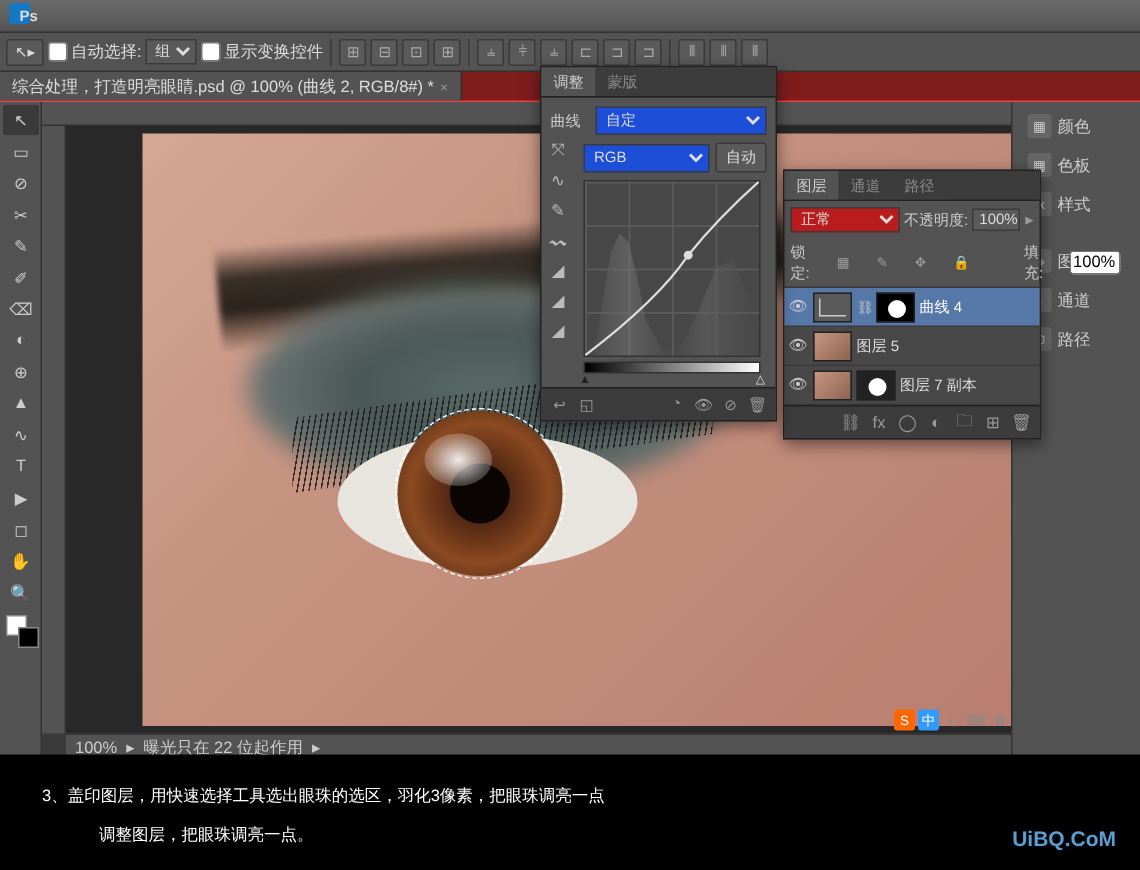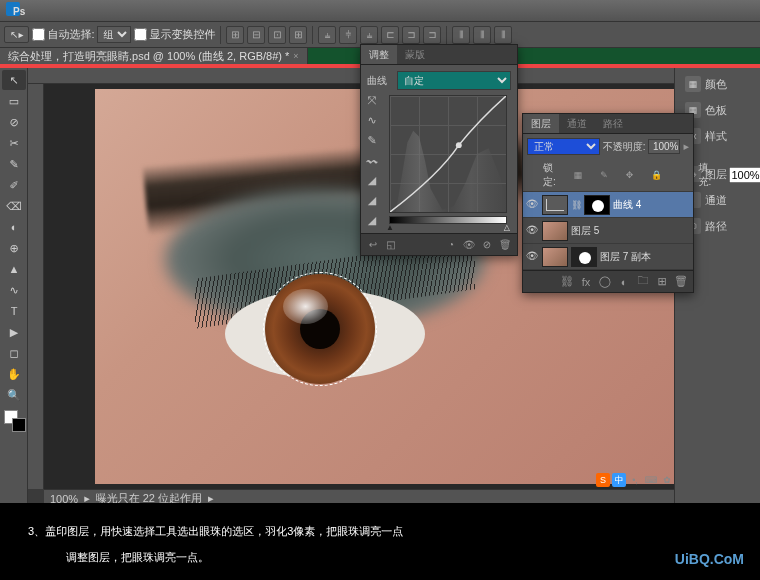--- a/index.html
+++ b/index.html
@@ -7,21 +7,21 @@
 .app{width:760px;height:503px;background:#535353;position:relative}
 .menubar{height:22px;background:linear-gradient(#6b6b6b,#535353);display:flex;padding-left:6px;border-bottom:1px solid #333}
 .menubar span{color:#ddd;padding:3px 7px;font-size:10px}
 .ps-icon{width:14px;height:14px;background:#1578c5;border-radius:2px;margin:2px 4px 0 0;display:inline-block;color:#fff;text-align:center;font-size:8px;font-weight:bold;line-height:14px}
 .optbar{height:26px;background:#535353;display:flex;align-items:center;padding:0 4px;border-bottom:1px solid #333;gap:3px}
 .optbar .btn{background:#5a5a5a;border:1px solid #3a3a3a;color:#ddd;padding:2px 5px;font-size:10px;border-radius:2px}
 .optbar label{color:#ddd;font-size:10px;display:flex;align-items:center;gap:2px}
 .optbar select{background:#5a5a5a;border:1px solid #3a3a3a;color:#ddd;font-size:10px;padding:1px}
 .optbar .sep{width:1px;height:18px;background:#3a3a3a;margin:0 2px}
 .optbar .ico{width:18px;height:18px;background:#5a5a5a;border:1px solid #3a3a3a;border-radius:2px;display:flex;align-items:center;justify-content:center;color:#aaa;font-size:10px}
-.tabbar{height:20px;background:#14532d;display:flex;border-bottom:4px solid #ef4444}
+.tabbar{height:20px;background:#7f1d1d;display:flex;border-bottom:1px solid #ef4444}
 .tab{background:#535353;color:#ddd;padding:3px 8px;font-size:10px;border-right:1px solid #333;display:flex;align-items:center;gap:4px}
 .tab .x{color:#999;font-size:9px}
 .workspace{position:relative;height:439px;display:flex}
 .toolbox{width:28px;background:#535353;border-right:1px solid #333;display:flex;flex-direction:column;padding:2px;gap:1px}
 .tool{width:24px;height:20px;display:flex;align-items:center;justify-content:center;color:#ccc;font-size:11px;border-radius:2px;cursor:pointer}
 .tool.active{background:#3a3a3a}
 .swatches{margin-top:4px;position:relative;height:28px}
 .fg{position:absolute;width:14px;height:14px;background:#fff;border:1px solid #888;top:0;left:2px}
 .bg{position:absolute;width:14px;height:14px;background:#000;border:1px solid #888;top:8px;left:10px}
 .canvas-area{flex:1;background:#3a3a3a;position:relative;overflow:hidden}
@@ -44,45 +44,45 @@
 .dock-item{display:flex;align-items:center;gap:4px;padding:4px 6px;color:#ccc;font-size:10px;border-radius:3px;margin-bottom:2px}
 .dock-item .di{width:16px;height:16px;background:#666;border-radius:2px;display:flex;align-items:center;justify-content:center;font-size:9px}
 .dock-extra{position:absolute;right:88px;top:78px;width:26px}
 .dock-extra .de{width:22px;height:22px;background:#4a4a4a;border:1px solid #333;margin-bottom:3px;border-radius:2px;color:#aaa;display:flex;align-items:center;justify-content:center;font-size:11px}
 .adjust-panel{position:absolute;left:360px;top:44px;width:158px;background:#535353;border:1px solid #222;box-shadow:0 3px 10px rgba(0,0,0,0.5);z-index:10}
 .panel-tabs{height:20px;background:#3c3c3c;display:flex;border-bottom:1px solid #222}
 .panel-tab{padding:3px 8px;color:#ccc;font-size:10px;background:#535353}
 .panel-tab.inactive{background:#3c3c3c;color:#888}
 .panel-body{padding:6px}
 .panel-row{display:flex;align-items:center;gap:4px;margin-bottom:5px}
-.panel-row select,.panel-row input{flex:1;background:#0f766e;border:1px solid #3a3a3a;color:#ddd;font-size:10px;padding:2px}
+.panel-row select,.panel-row input{flex:1;background:#1d4ed8;border:1px solid #3a3a3a;color:#ddd;font-size:10px;padding:2px}
 .panel-row .lbl{color:#ccc;font-size:10px;min-width:26px}
 .panel-row .btn{background:#5a5a5a;border:1px solid #3a3a3a;color:#ddd;padding:2px 6px;font-size:10px;border-radius:2px}
 .curve-box{width:118px;height:118px;background:#484848;border:1px solid #333;position:relative;margin-left:22px}
 .curve-grid{position:absolute;inset:0;background-image:linear-gradient(#5a5a5a 1px,transparent 1px),linear-gradient(90deg,#5a5a5a 1px,transparent 1px);background-size:25% 25%}
 .histo{position:absolute;inset:0;background:linear-gradient(90deg,transparent 0%,#666 15%,#777 25%,#666 35%,transparent 50%,#666 70%,#555 85%,transparent 100%);opacity:0.5;clip-path:polygon(0 100%,5% 100%,10% 70%,15% 40%,20% 30%,25% 35%,30% 55%,35% 80%,45% 98%,55% 95%,65% 75%,75% 50%,85% 45%,95% 70%,100% 90%,100% 100%)}
 .curve-line{position:absolute;inset:0}
 .curve-line svg{width:100%;height:100%}
 .side-tools{position:absolute;left:2px;top:46px;display:flex;flex-direction:column;gap:2px}
 .side-tools .st{width:18px;height:18px;color:#bbb;display:flex;align-items:center;justify-content:center;font-size:11px}
 .ramp{width:118px;height:8px;background:linear-gradient(90deg,#000,#fff);margin:3px 0 3px 22px;border:1px solid #333;position:relative}
 .ramp::before{content:"▲";position:absolute;left:-4px;bottom:-9px;font-size:8px;color:#222}
 .ramp::after{content:"△";position:absolute;right:-4px;bottom:-9px;font-size:8px;color:#ddd}
 .io-row{display:flex;gap:8px;padding:4px 0 0 22px}
 .io-row span{color:#ccc;font-size:10px}
 .io-row input{width:34px;background:#5a5a5a;border:1px solid #3a3a3a;color:#ddd;font-size:10px;padding:1px}
 .panel-footer{height:22px;background:#3c3c3c;border-top:1px solid #222;display:flex;align-items:center;justify-content:space-between;padding:0 4px}
 .panel-footer .fi{width:16px;height:16px;color:#999;font-size:10px;display:flex;align-items:center;justify-content:center}
 .layers-panel{position:absolute;left:522px;top:113px;width:172px;background:#535353;border:1px solid #222;box-shadow:0 3px 10px rgba(0,0,0,0.5);z-index:9}
 .layer-controls{padding:4px;display:flex;flex-direction:column;gap:3px}
 .lc-row{display:flex;align-items:center;gap:3px}
-.lc-row select{background:#1d4ed8;border:1px solid #3a3a3a;color:#ddd;font-size:10px;padding:1px 2px}
+.lc-row select{background:#b91c1c;border:1px solid #3a3a3a;color:#ddd;font-size:10px;padding:1px 2px}
 .lc-row .lbl{color:#ccc;font-size:10px}
 .lc-row input{width:32px;background:#5a5a5a;border:1px solid #3a3a3a;color:#ddd;font-size:10px;padding:1px;text-align:right}
-.lock-row{display:flex;align-items:center;gap:18px;padding:2px 20px;border-bottom:1px solid #3a3a3a}
+.lock-row{display:flex;align-items:center;gap:18px;padding:2px 4px;border-bottom:1px solid #3a3a3a}
 .lock-row .lbl{color:#ccc;font-size:10px}
 .lock-row .li{width:14px;height:14px;color:#999;font-size:9px;display:flex;align-items:center;justify-content:center}
 .layers-list{background:#484848}
 .layer{display:flex;align-items:center;height:26px;border-bottom:1px solid #3a3a3a;padding:0 2px;gap:3px}
 .layer.sel{background:#5678a8}
 .layer .eye{width:14px;height:14px;color:#ccc;font-size:10px;text-align:center}
 .layer .thumb{width:26px;height:20px;background:#888;border:1px solid #222;flex-shrink:0}
 .layer .thumb.eye-th{background:linear-gradient(135deg,#c89582,#8b6550)}
 .layer .thumb.mask{background:#000;position:relative}
 .layer .thumb.mask::after{content:"";position:absolute;left:7px;top:4px;width:12px;height:12px;background:#fff;border-radius:50%}
@@ -233,20 +233,24 @@
   <div class="adjust-panel">
     <div class="panel-tabs">
       <div class="panel-tab">调整</div>
       <div class="panel-tab inactive">蒙版</div>
     </div>
     <div class="panel-body">
       <div class="panel-row">
         <span class="lbl">曲线</span>
         <select><option>自定</option></select>
       </div>
+      <div class="panel-row" style="margin-left:22px">
+        <select><option>RGB</option></select>
+        <span class="btn">自动</span>
+      </div>
       <div class="side-tools">
         <span class="st">⤧</span>
         <span class="st">∿</span>
         <span class="st">✎</span>
         <span class="st">〰</span>
         <span class="st">◢</span>
         <span class="st">◢</span>
         <span class="st">◢</span>
       </div>
       <div class="curve-box">

